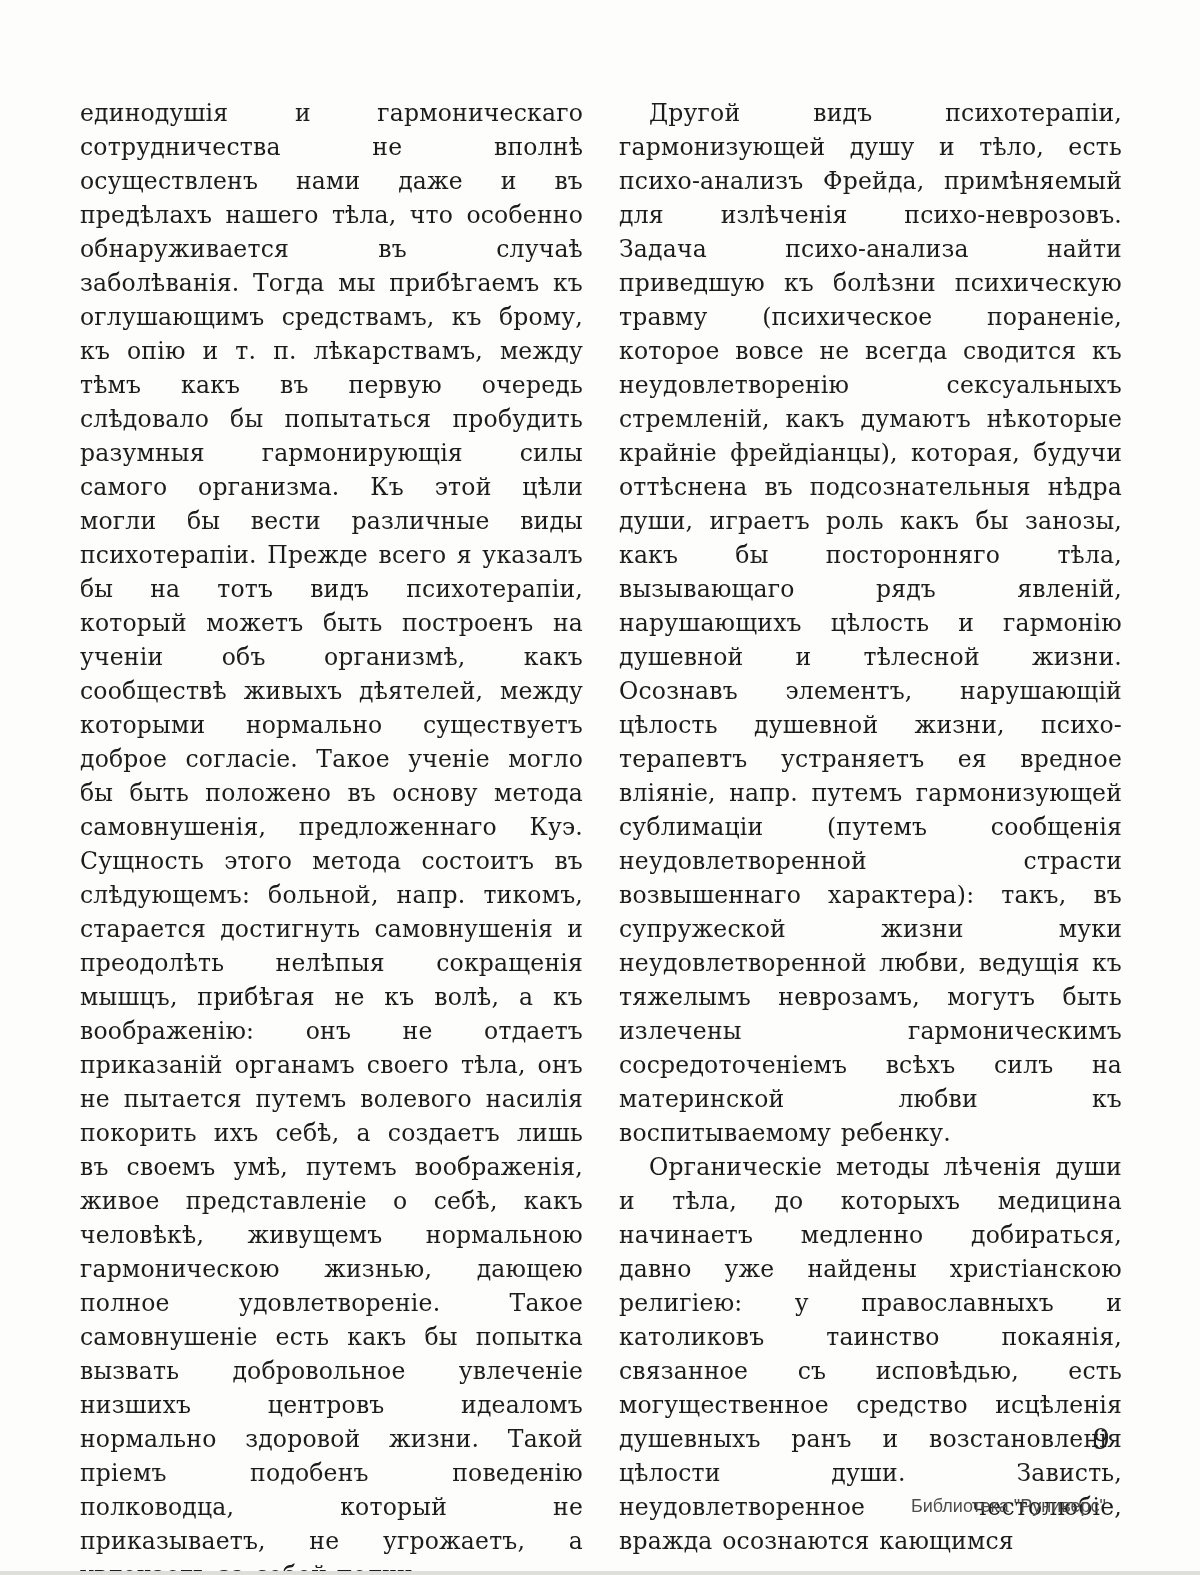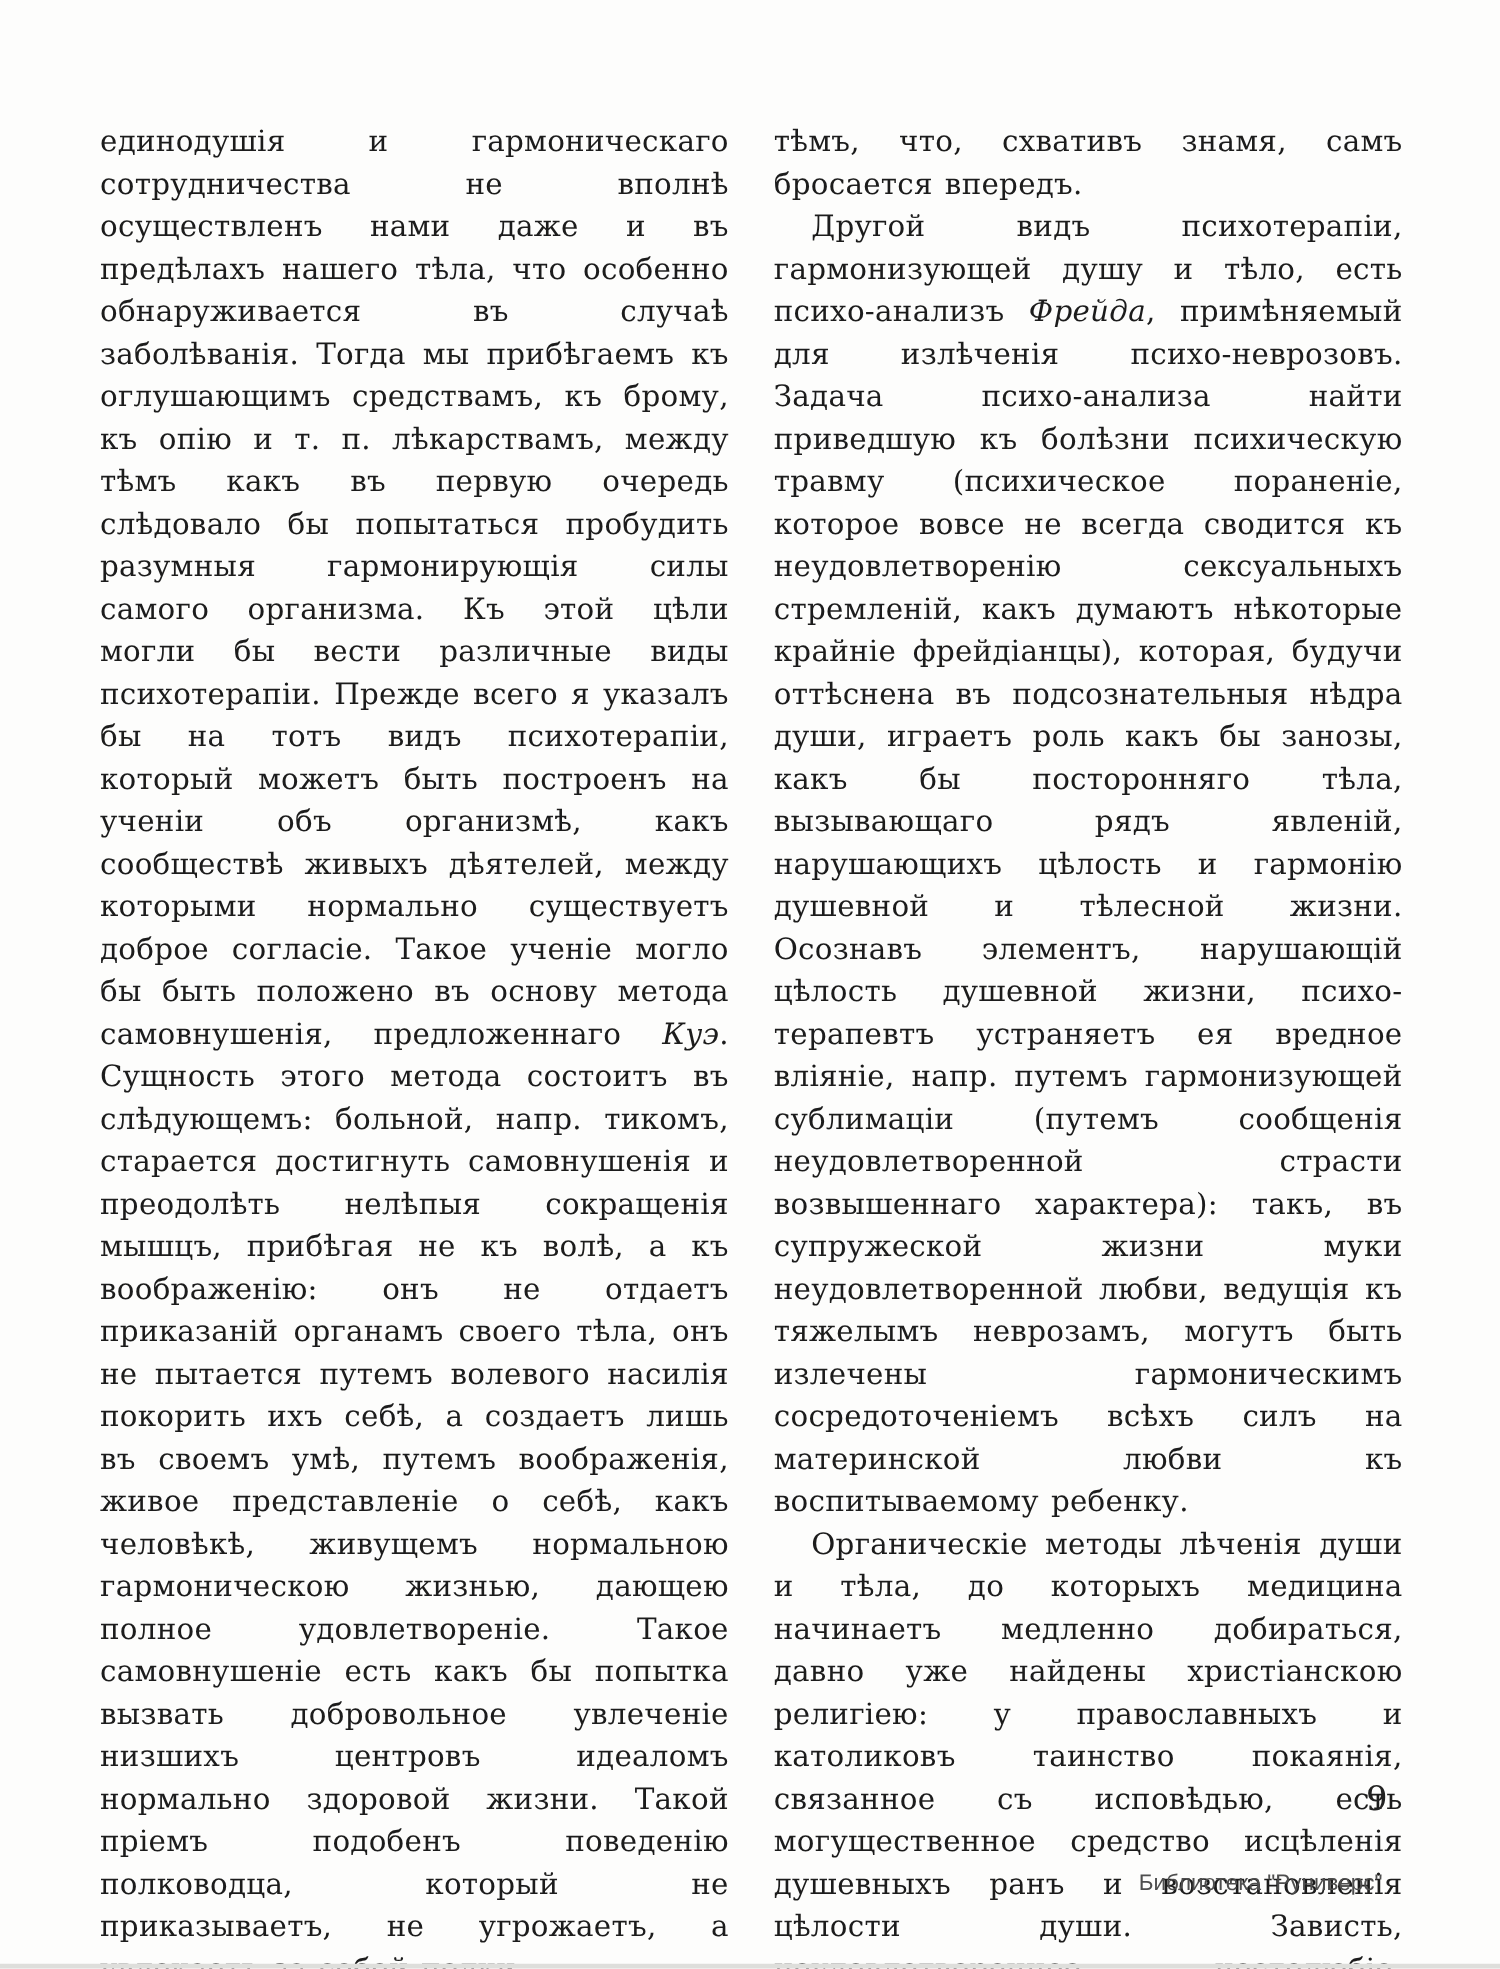--- a/index.html
+++ b/index.html
@@ -36,21 +36,20 @@
     letter-spacing: 0.2px;
     word-spacing: 2px;
   }
   .column p.para {
     margin: 0;
   }
   .column p.para.indent {
     text-indent: 30px;
   }
   .column .italic {
-    font-style: italic;
   }
   .page-number {
     position: absolute;
     top: 1424px;
     right: 90px;
     font-size: 27px;
     color: #222222;
     font-family: "DejaVu Serif", "Liberation Serif", serif;
   }
   .watermark {
@@ -73,21 +72,20 @@
 </head>
 <body>
 
 <div class="page">
 
   <div class="text-columns">
     <div class="column">
         <p class="para"><span>единодушія и гармоническаго сотрудничества не вполнѣ осуществленъ нами даже и въ предѣлахъ нашего тѣла, что особенно обнаруживается въ случаѣ заболѣванія. Тогда мы прибѣгаемъ къ оглушающимъ средствамъ, къ брому, къ опію и т. п. лѣкарствамъ, между тѣмъ какъ въ первую очередь слѣдовало бы попытаться пробудить разумныя гармонирующія силы самого организма. Къ этой цѣли могли бы вести различные виды психотерапіи. Прежде всего я указалъ бы на тотъ видъ психотерапіи, который можетъ быть построенъ на ученіи объ организмѣ, какъ сообществѣ живыхъ дѣятелей, между которыми нормально существуетъ доброе согласіе. Такое ученіе могло бы быть положено въ основу метода самовнушенія, предложеннаго </span><span class="italic">Куэ</span><span>. Сущность этого метода состоитъ въ слѣдующемъ: больной, напр. тикомъ, старается достигнуть самовнушенія и преодолѣть нелѣпыя сокращенія мышцъ, прибѣгая не къ волѣ, а къ воображенію: онъ не отдаетъ приказаній органамъ своего тѣла, онъ не пытается путемъ волевого насилія покорить ихъ себѣ, а создаетъ лишь въ своемъ умѣ, путемъ воображенія, живое представленіе о себѣ, какъ человѣкѣ, живущемъ нормальною гармоническою жизнью, дающею полное удовлетвореніе. Такое самовнушеніе есть какъ бы попытка вызвать добровольное увлеченіе низшихъ центровъ идеаломъ нормально здоровой жизни. Такой пріемъ подобенъ поведенію полководца, который не приказываетъ, не угрожаетъ, а увлекаетъ за собой полки</span></p>
       </div>
     <div class="column">
-        <p class="para"><span>тѣмъ, что, схвативъ знамя, самъ бросается впередъ.</span></p>
         <p class="para indent"><span>Другой видъ психотерапіи, гармонизующей душу и тѣло, есть психо-анализъ </span><span class="italic">Фрейда</span><span>, примѣняемый для излѣченія психо-неврозовъ. Задача психо-анализа найти приведшую къ болѣзни психическую травму (психическое пораненіе, которое вовсе не всегда сводится къ неудовлетворенію сексуальныхъ стремленій, какъ думаютъ нѣкоторые крайніе фрейдіанцы), которая, будучи оттѣснена въ подсознательныя нѣдра души, играетъ роль какъ бы занозы, какъ бы посторонняго тѣла, вызывающаго рядъ явленій, нарушающихъ цѣлость и гармонію душевной и тѣлесной жизни. Осознавъ элементъ, нарушающій цѣлость душевной жизни, психо-терапевтъ устраняетъ ея вредное вліяніе, напр. путемъ гармонизующей сублимаціи (путемъ сообщенія неудовлетворенной страсти возвышеннаго характера): такъ, въ супружеской жизни муки неудовлетворенной любви, ведущія къ тяжелымъ неврозамъ, могутъ быть излечены гармоническимъ сосредоточеніемъ всѣхъ силъ на материнской любви къ воспитываемому ребенку.</span></p>
         <p class="para indent"><span>Органическіе методы лѣченія души и тѣла, до которыхъ медицина начинаетъ медленно добираться, давно уже найдены христіанскою религіею: у православныхъ и католиковъ таинство покаянія, связанное съ исповѣдью, есть могущественное средство исцѣленія душевныхъ ранъ и возстановленія цѣлости души. Зависть, неудовлетворенное честолюбіе, вражда осознаются кающимся</span></p>
       </div>
   </div>
 
   <div class="page-number">9</div>
 
   <div class="watermark">Библиотека "Руниверс"</div>
 
   <div class="scan-edge"></div>

